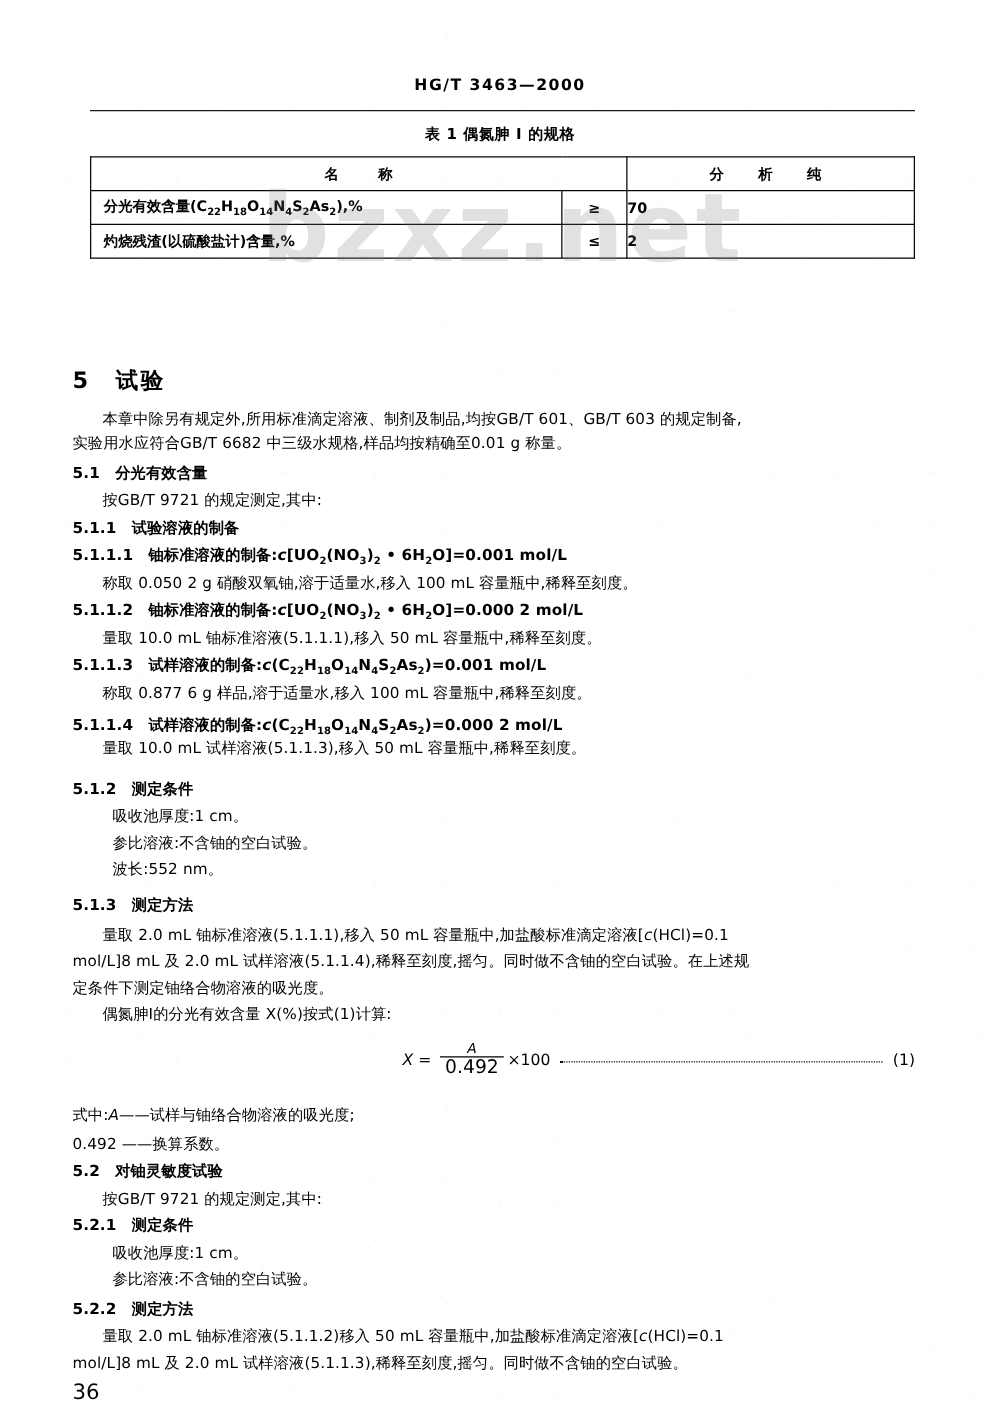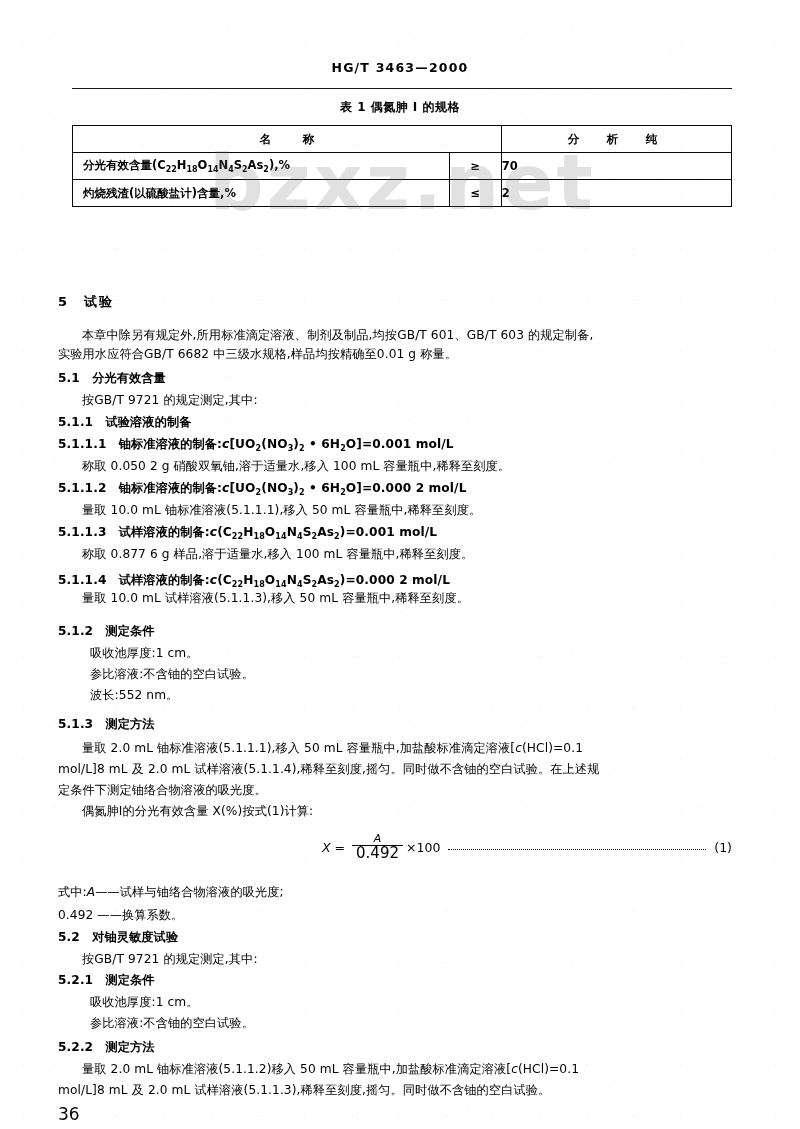--- a/index.html
+++ b/index.html
@@ -120,21 +120,21 @@
   
   .blk {
     position: absolute;
     color: #111111;
     font-size: 12.2px;
     line-height: 1.34;
     letter-spacing: .1px;
   }
   .h2 {
     font-weight: 700;
-    font-size: 13px;
+    font-size: 18px;
     letter-spacing: 2px;
   }
   .num {
     font-weight: 700;
   }
   .indent1 { text-indent: 24px; }
   .formula-row {
     position: absolute;
     left: 72px;
     width: 660px;

